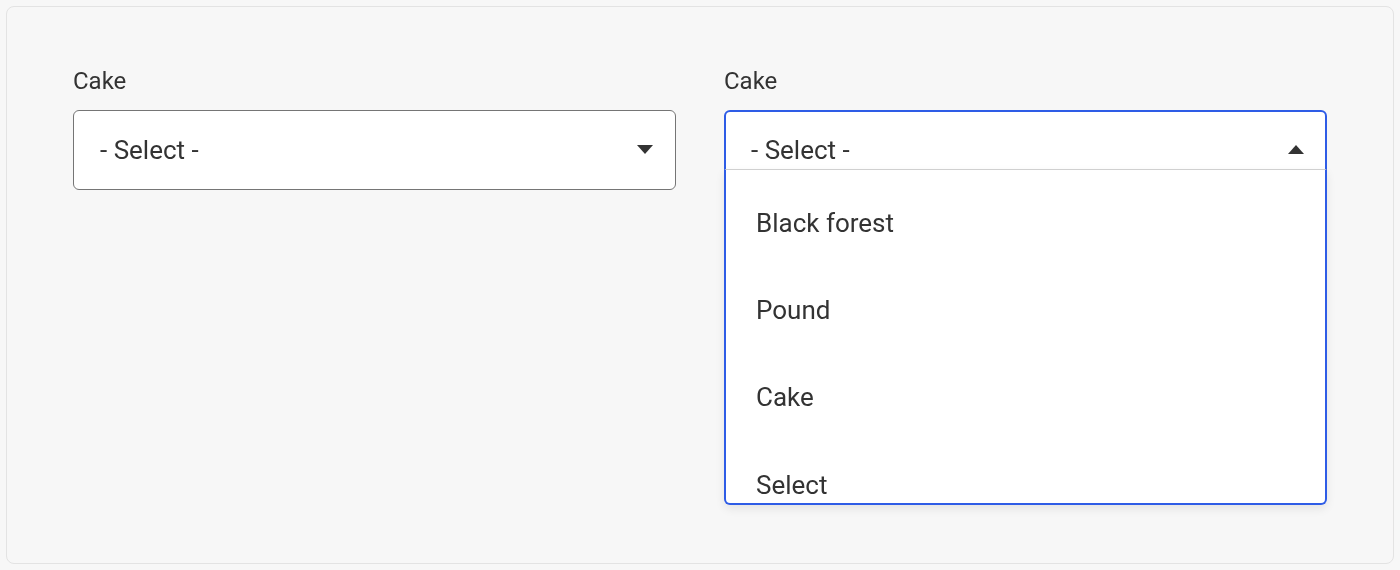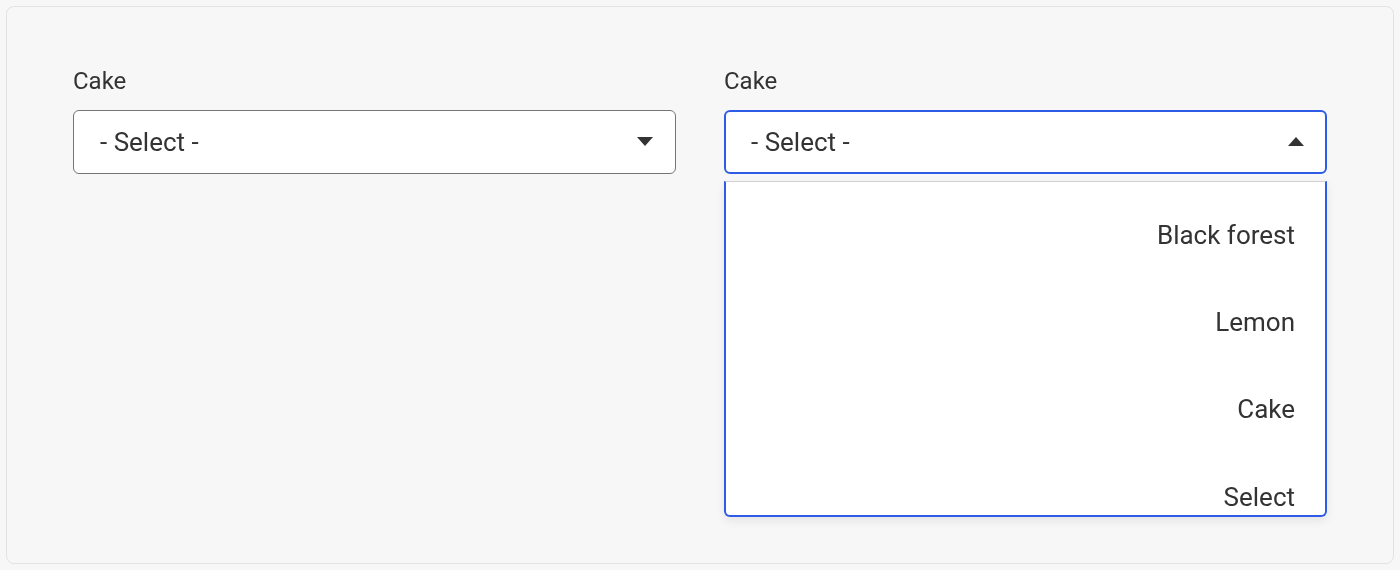--- a/index.html
+++ b/index.html
@@ -27,21 +27,21 @@
       flex-direction: column;
       position: relative;
     }
     .label {
       font-size: 24px;
       color: #333;
       margin-bottom: 14px;
       line-height: 1.2;
     }
     .select {
-      height: 64px;
+      height: 80px;
       background: #fff;
       border: 1px solid #757575;
       border-radius: 6px;
       display: flex;
       align-items: center;
       justify-content: space-between;
       padding: 0 22px 0 26px;
       cursor: pointer;
     }
     .select.open {
@@ -62,32 +62,31 @@
       border-right: 8px solid transparent;
       border-top: 9px solid #333;
     }
     .caret.up {
       border-left: 8px solid transparent;
       border-right: 8px solid transparent;
       border-bottom: 9px solid #333;
     }
     .dropdown {
       position: absolute;
-      top: 114px;
+      top: 102px;
       left: 0;
       right: 0;
       background: #fff;
       border: 2px solid #2e5ce6;
       border-top: 1px solid #d0d0d0;
       border-radius: 0 0 6px 6px;
       box-shadow: 0 4px 10px rgba(0,0,0,0.08);
       height: 336px;
       overflow: hidden;
       z-index: 10;
-      text-align: right;
     }
     .dropdown-inner {
       height: 100%;
       overflow-y: scroll;
       scrollbar-width: thin;
       padding-top: 10px;
     }
     .dropdown-inner::-webkit-scrollbar { width: 12px; }
     .dropdown-inner::-webkit-scrollbar-track { background: transparent; }
     .dropdown-inner::-webkit-scrollbar-thumb {
@@ -118,20 +117,20 @@
 
   <div class="field">
     <div class="label">Cake</div>
     <div class="select open">
       <span class="select-text">- Select -</span>
       <span class="caret up"></span>
     </div>
     <div class="dropdown">
       <div class="dropdown-inner">
         <div class="option">Black forest</div>
-        <div class="option">Lemon</div>
+        <div class="option">Pound</div>
         <div class="option">Cake</div>
         <div class="option">Select</div>
       </div>
     </div>
   </div>
 
 </div>
 
 </body></html>

